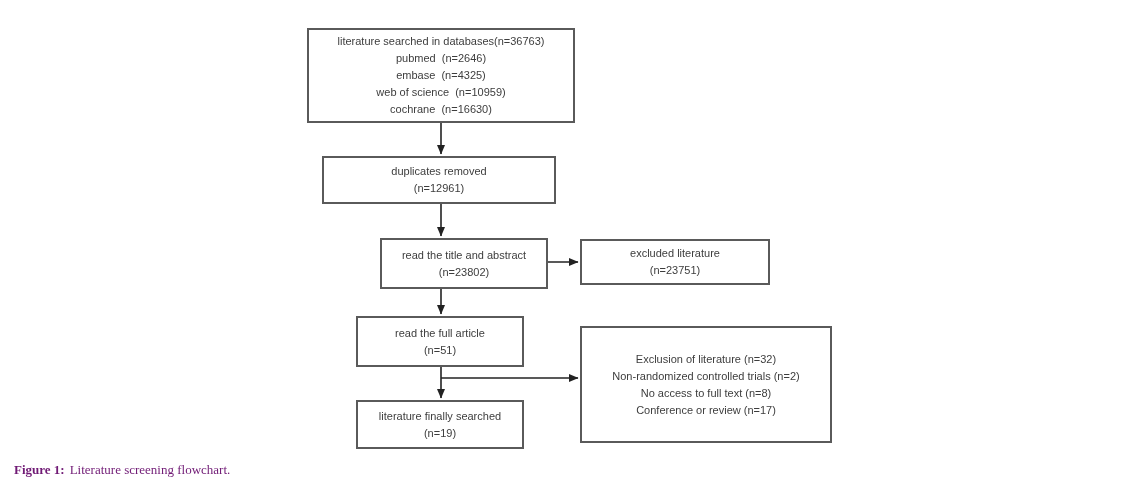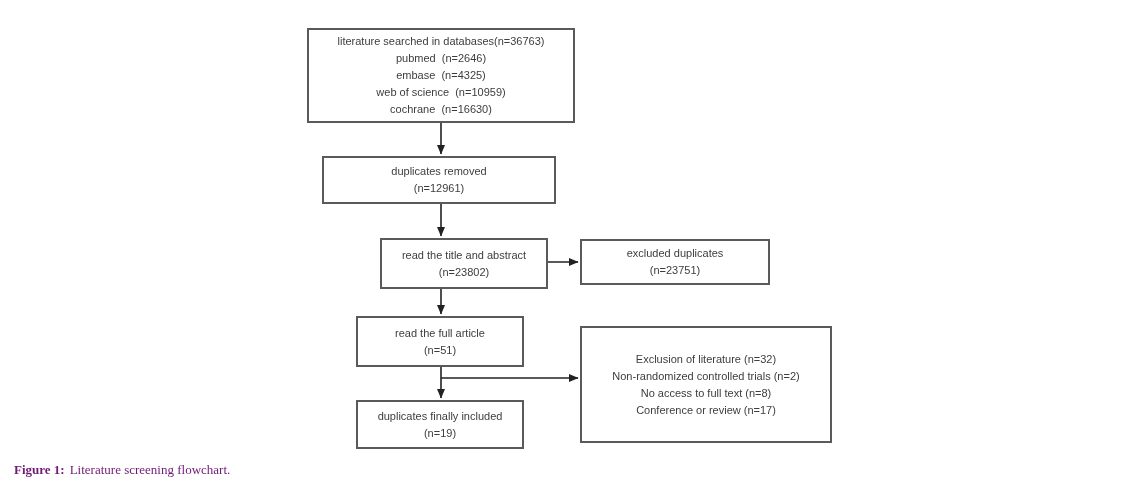--- a/index.html
+++ b/index.html
@@ -95,38 +95,38 @@
     <div class="fc-line">duplicates removed</div>
     <div class="fc-line">(n=12961)</div>
   </div>
 
   <div class="fc-box box-title-abstract">
     <div class="fc-line">read the title and abstract</div>
     <div class="fc-line">(n=23802)</div>
   </div>
 
   <div class="fc-box box-excluded">
-    <div class="fc-line">excluded duplicates</div>
+    <div class="fc-line">excluded literature</div>
     <div class="fc-line">(n=23751)</div>
   </div>
 
   <div class="fc-box box-full-article">
     <div class="fc-line">read the full article</div>
     <div class="fc-line">(n=51)</div>
   </div>
 
   <div class="fc-box box-exclusion-reasons">
     <div class="fc-line">Exclusion of literature (n=32)</div>
     <div class="fc-line">Non-randomized controlled trials (n=2)</div>
     <div class="fc-line">No access to full text (n=8)</div>
     <div class="fc-line">Conference or review (n=17)</div>
   </div>
 
   <div class="fc-box box-finally-included">
-    <div class="fc-line">duplicates finally included</div>
+    <div class="fc-line">literature finally searched</div>
     <div class="fc-line">(n=19)</div>
   </div>
 
   <div class="caption">
     <span class="caption-label">Figure 1:</span><span class="caption-text">Literature screening flowchart.</span>
   </div>
 
 </div>
 
 </body></html>

